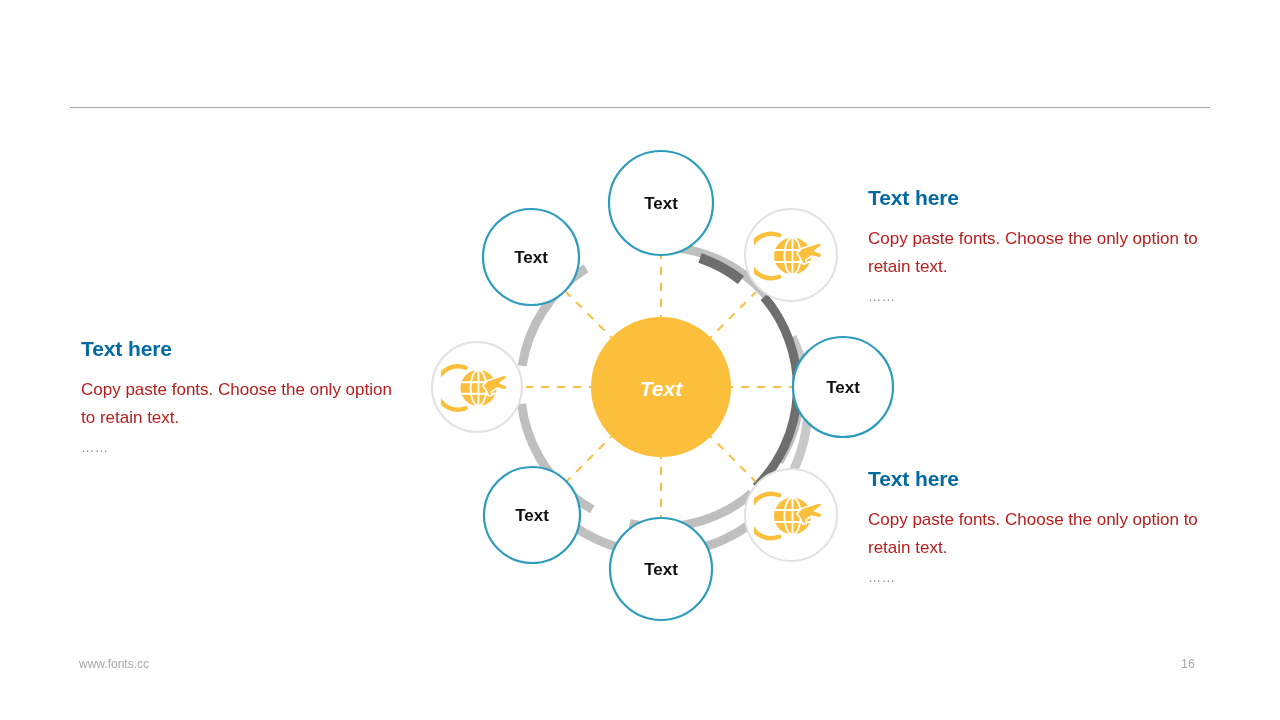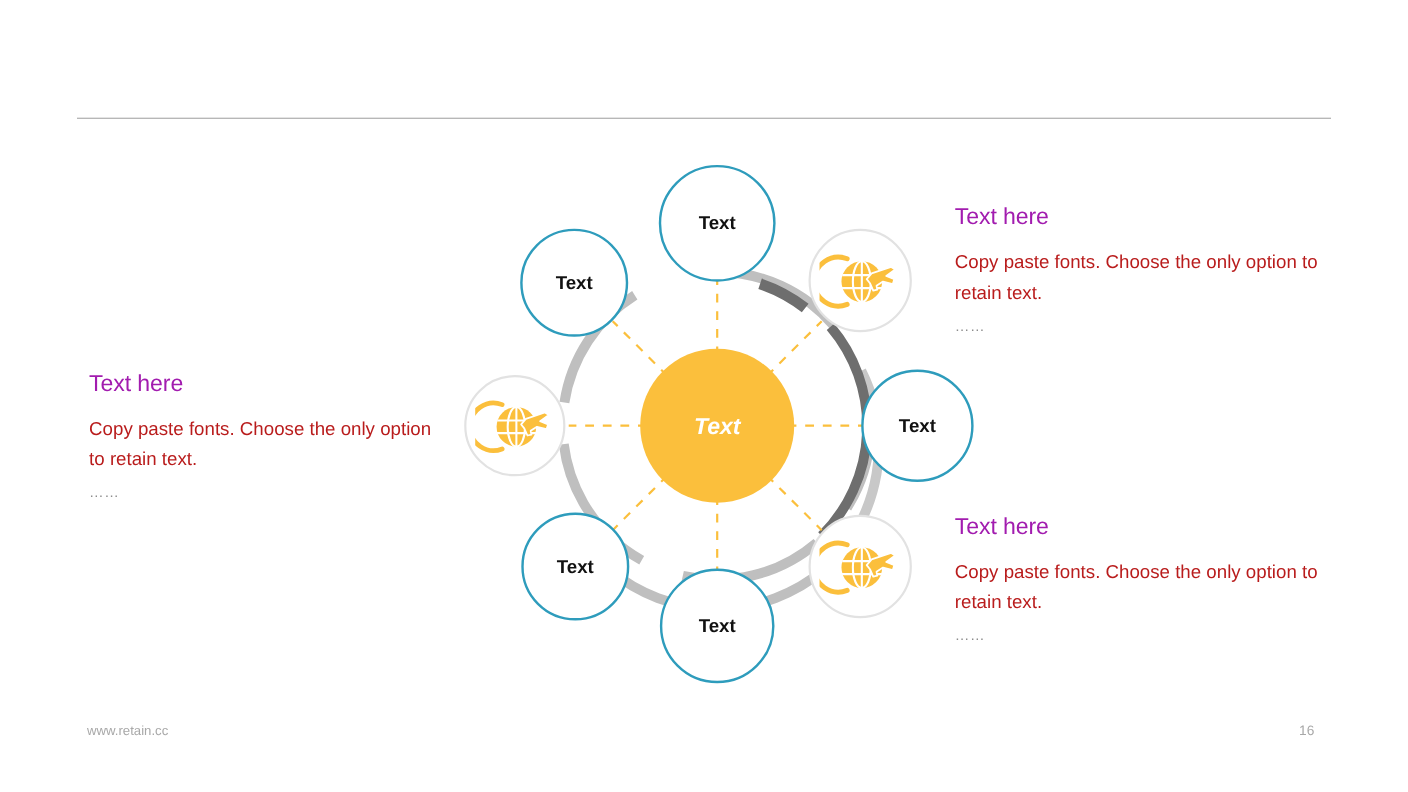--- a/index.html
+++ b/index.html
@@ -22,40 +22,40 @@
     left: 70px;
     top: 107px;
     width: 1140px;
     height: 1px;
     background: #a6a6a6;
   }
 
   
   .diagram {
     position: absolute;
-    left: 402px;
+    left: 411px;
     top: 137px;
     width: 500px;
     height: 500px;
   }
   .diagram svg { display: block; }
 
   
   .text-block {
     position: absolute;
     width: 330px;
   }
   .tb-left  { left: 81px;  top: 336px; width: 325px; }
   .tb-top-right    { left: 868px; top: 185px; }
   .tb-bottom-right { left: 868px; top: 466px; }
 
   .tb-title {
     font-size: 21px;
-    font-weight: normal;
-    color: #a21caf;
+    font-weight: bold;
+    color: #0369a1;
     line-height: 1.25;
     margin: 0 0 14px 0;
     letter-spacing: -0.1px;
   }
   .tb-body {
     font-size: 17px;
     color: #b91c1c;
     line-height: 1.62;
     margin: 0;
   }
@@ -205,14 +205,14 @@
   <p class="tb-body">Copy paste fonts. Choose the only option to retain text.</p>
   <p class="tb-dots">……</p>
 </div>
 
 <div class="text-block tb-bottom-right">
   <p class="tb-title">Text here</p>
   <p class="tb-body">Copy paste fonts. Choose the only option to retain text.</p>
   <p class="tb-dots">……</p>
 </div>
 
-<div class="footer-url">www.retain.cc</div>
+<div class="footer-url">www.fonts.cc</div>
 <div class="footer-page">16</div>
 
 </body></html>

